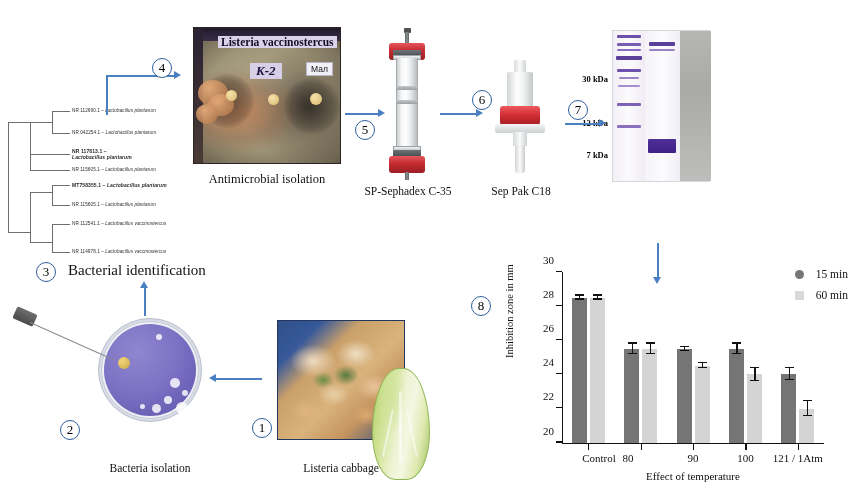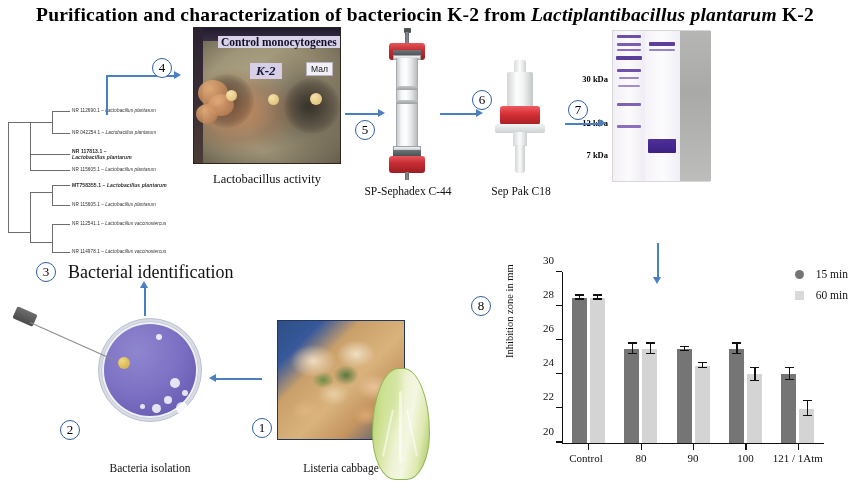--- a/index.html
+++ b/index.html
@@ -263,28 +263,20 @@
   .legend-swatch { width: 9px; height: 9px; margin-right: 12px; }
   .legend-swatch.dot { border-radius: 50%; background: #757575; }
   .legend-swatch.sq { background: #d9d9d9; }
   .legend-text { font-family: "Liberation Serif", serif; font-size: 11.5px; color: #111; }
 </style>
 </head>
 <body>
 
 <div class="root">
 
-  <div class="title">
-    <span>Purification and characterization</span>
-    <span>of bacteriocin</span>
-    <span>K-2</span>
-    <span>from</span>
-    <span class="ital">Lactiplantibacillus plantarum</span>
-    <span>K-2</span>
-  </div>
 
   <div class="tree">
 
     <div class="tline tv" style="left:2px; top:14px; height:110px;"></div>
 
     <div class="tline th" style="left:2px; top:14px; width:22px;"></div>
     <div class="tline tv" style="left:24px; top:14px; height:48px;"></div>
 
     <div class="tline th" style="left:24px; top:14px; width:22px;"></div>
     <div class="tline tv" style="left:46px; top:3px; height:22px;"></div>
@@ -343,63 +335,63 @@
       <i>Lactobacillus vaccinostercus</i>
     </div>
     <div class="tlabel" style="left:66px; top:141px;">
       <span>NR 114978.1</span>
       <span>–</span>
       <i>Lactobacillus vaccinostercus</i>
     </div>
   </div>
 
   <div class="step" style="left:36px; top:262px;">3</div>
-  <div class="caption" style="left:68px; top:262px; font-size:18px;">Bacterial  identification</div>
+  <div class="caption" style="left:68px; top:262px; font-size:15px;">Bacterial  identification</div>
 
   <div class="arrow arrow-v" style="left:106px; top:75px; height:40px;"></div>
   <div class="arrow arrow-h" style="left:106px; top:75px; width:68px;"></div>
   <div class="arrowhead ah-right" style="left:174px; top:71px;"></div>
   <div class="step" style="left:152px; top:58px;">4</div>
 
   <div class="photo-amb">
     <div class="rimtop"></div>
     <div class="rimleft"></div>
     <div class="halo" style="left:90px; top:50px; width:56px; height:56px;"></div>
     <div class="halo" style="left:6px; top:46px; width:54px; height:54px;"></div>
     <div class="colony" style="left:4px; top:52px; width:30px; height:26px;"></div>
     <div class="colony" style="left:14px; top:66px; width:26px; height:22px;"></div>
     <div class="colony" style="left:2px; top:76px; width:22px; height:20px;"></div>
     <div class="disc" style="left:32px; top:62px; width:11px; height:11px;"></div>
     <div class="disc" style="left:74px; top:66px; width:11px; height:11px;"></div>
     <div class="disc" style="left:116px; top:65px; width:12px; height:12px;"></div>
-    <div class="lbl-lm">Control monocytogenes</div>
+    <div class="lbl-lm">Listeria vaccinostercus</div>
     <div class="lbl-k2">K-2</div>
     <div class="lbl-mal">Мал</div>
   </div>
-  <div class="caption" style="left:193px; top:172px; width:148px; font-size:12.5px;">Lactobacillus  activity</div>
+  <div class="caption" style="left:193px; top:172px; width:148px; font-size:12.5px;">Antimicrobial  isolation</div>
 
   <div class="arrow arrow-h" style="left:345px; top:113px; width:33px;"></div>
   <div class="arrowhead ah-right" style="left:378px; top:109px;"></div>
   <div class="step" style="left:355px; top:120px;">5</div>
 
   <div class="column">
     <div class="col-tip" style="top:0px;"></div>
     <div class="col-stem" style="top:4px; height:12px;"></div>
     <div class="col-cap" style="top:15px;"></div>
     <div class="col-collar" style="top:22px;"></div>
     <div class="col-ring" style="top:27px;"></div>
     <div class="col-body"></div>
     <div class="col-frit" style="top:58px;"></div>
     <div class="col-frit" style="top:72px;"></div>
     <div class="col-ring" style="top:118px;"></div>
     <div class="col-collar" style="top:122px;"></div>
     <div class="col-cap" style="top:128px;"></div>
     <div class="col-stem" style="top:144px; height:8px;"></div>
   </div>
-  <div class="caption" style="left:355px; top:185px; width:106px;">SP-Sephadex C-44</div>
+  <div class="caption" style="left:355px; top:185px; width:106px;">SP-Sephadex C-35</div>
 
   <div class="arrow arrow-h" style="left:440px; top:113px; width:36px;"></div>
   <div class="arrowhead ah-right" style="left:476px; top:109px;"></div>
   <div class="step" style="left:472px; top:90px;">6</div>
 
   <div class="seppak">
     <div class="sp-top"></div>
     <div class="sp-barrel"></div>
     <div class="sp-red"></div>
     <div class="sp-flange"></div>
@@ -489,23 +481,23 @@
           <div class="ytlabel" style="bottom: 69.64px;">24</div>
           <div class="ytick" style="bottom: 103.76px;"></div>
           <div class="ytlabel" style="bottom: 103.76px;">26</div>
           <div class="ytick" style="bottom: 137.88px;"></div>
           <div class="ytlabel" style="bottom: 137.88px;">28</div>
           <div class="ytick" style="bottom: 172px;"></div>
           <div class="ytlabel" style="bottom: 172px;">30</div>
         </div>
       <div id="xticks">
           <div class="xtick" style="left: 26.2px;"></div>
-          <div class="xtlabel" style="left: 24px;">Control</div>
+          <div class="xtlabel" style="left: 37px;">Control</div>
           <div class="xtick" style="left: 78.6px;"></div>
-          <div class="xtlabel" style="left: 79px;">80</div>
+          <div class="xtlabel" style="left: 66px;">80</div>
           <div class="xtick" style="left: 131px;"></div>
           <div class="xtlabel" style="left: 131px;">90</div>
           <div class="xtick" style="left: 183.4px;"></div>
           <div class="xtlabel" style="left: 183.4px;">100</div>
           <div class="xtick" style="left: 235.8px;"></div>
           <div class="xtlabel" style="left: 235.8px;">121 / 1Atm</div>
         </div>
       <div id="bars">
           <div class="bar s15" style="left: 9.7px; width: 15px; height: 145.01px; background: rgb(117, 117, 117);"></div>
           <div class="errbar" style="left: 17.2px; bottom: 144.363px; height: 4.0944px;"></div>
@@ -543,20 +535,21 @@
           <div class="errbar" style="left: 226.8px; bottom: 63.669px; height: 11.942px;"></div>
           <div class="errcap" style="left: 222.8px; width: 9px; bottom: 75.611px;"></div>
           <div class="errcap" style="left: 222.8px; width: 9px; bottom: 63.669px;"></div>
           <div class="bar s30" style="left: 237.3px; width: 15px; height: 34.12px; background: rgb(212, 212, 212);"></div>
           <div class="errbar" style="left: 244.8px; bottom: 27.843px; height: 15.354px;"></div>
           <div class="errcap" style="left: 240.8px; width: 9px; bottom: 43.197px;"></div>
           <div class="errcap" style="left: 240.8px; width: 9px; bottom: 27.843px;"></div>
         </div>
     </div>
 
+    <div class="xlabel-axis">Effect  of temperature</div>
 
     <div class="legend">
       <div class="legend-row">
         <div class="legend-swatch dot"></div>
         <div class="legend-text">15 min</div>
       </div>
       <div class="legend-row">
         <div class="legend-swatch sq"></div>
         <div class="legend-text">60 min</div>
       </div>

